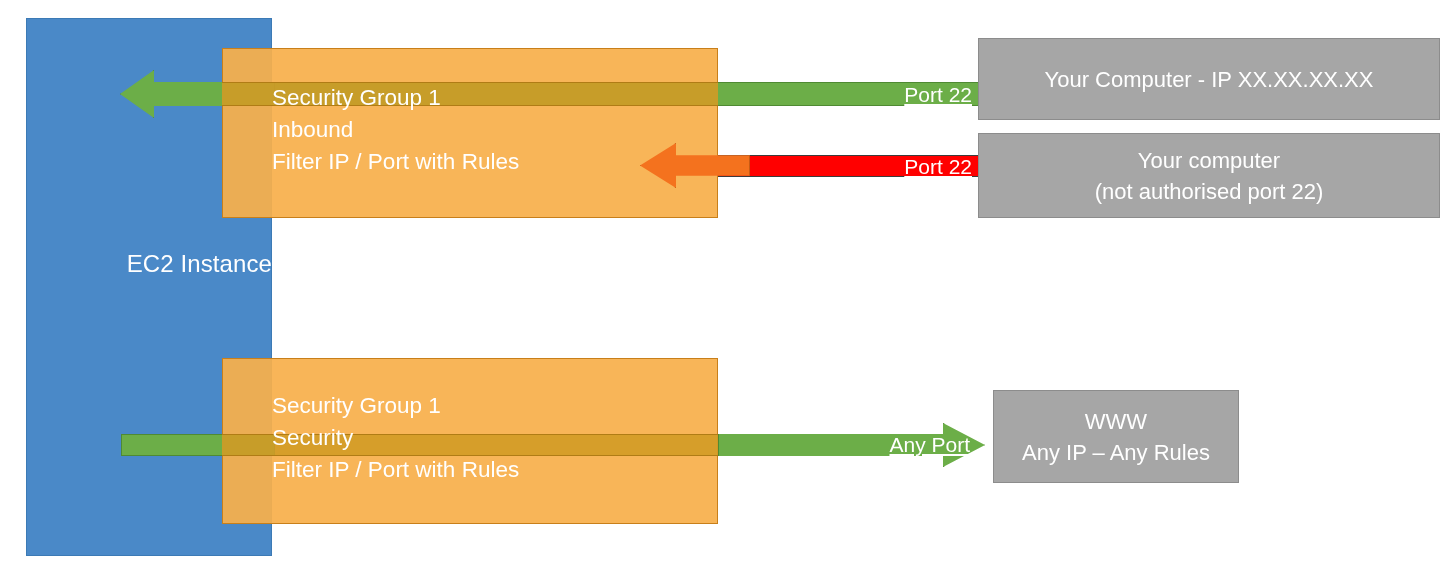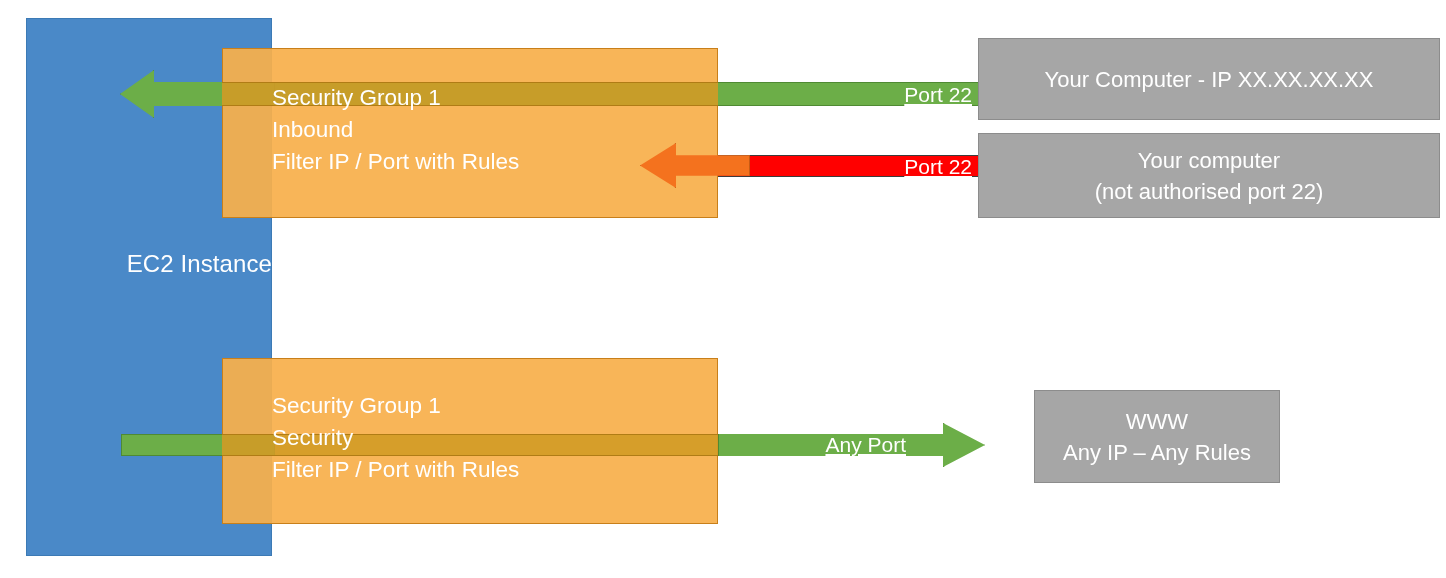--- a/index.html
+++ b/index.html
@@ -138,39 +138,39 @@
     color: #ffffff;
     font-size: 21px;
     line-height: 22px;
     text-align: right;
     white-space: nowrap;
     pointer-events: none;
     text-decoration: underline;
   }
   .lbl-port22-green { left: 700px; top: 84px;  width: 272px; }
   .lbl-port22-red   { left: 700px; top: 156px; width: 272px; }
-  .lbl-anyport      { left: 660px; top: 434px; width: 246px; }
+  .lbl-anyport      { left: 724px; top: 434px; width: 246px; }
 
   
   .gray-box {
     background: #A6A6A6;
     border: 1px solid #8C8C8C;
     color: #ffffff;
     font-size: 22px;
     line-height: 31px;
     text-align: center;
     display: flex;
     flex-direction: column;
     justify-content: center;
     align-items: center;
     z-index: 10;
   }
   .gray-your-computer { left: 978px; top: 38px;  width: 462px; height: 82px; }
   .gray-other-computer{ left: 978px; top: 133px; width: 462px; height: 85px; }
-  .gray-www           { left: 1034px; top: 390px; width: 246px; height: 93px; }
+  .gray-www           { left: 993px; top: 390px; width: 246px; height: 93px; }
 
   .gray-line { display: block; }
 </style>
 </head>
 <body>
 
 <div id="canvas">
 
   <div class="abs ec2-box"></div>
   <div class="abs ec2-label">

